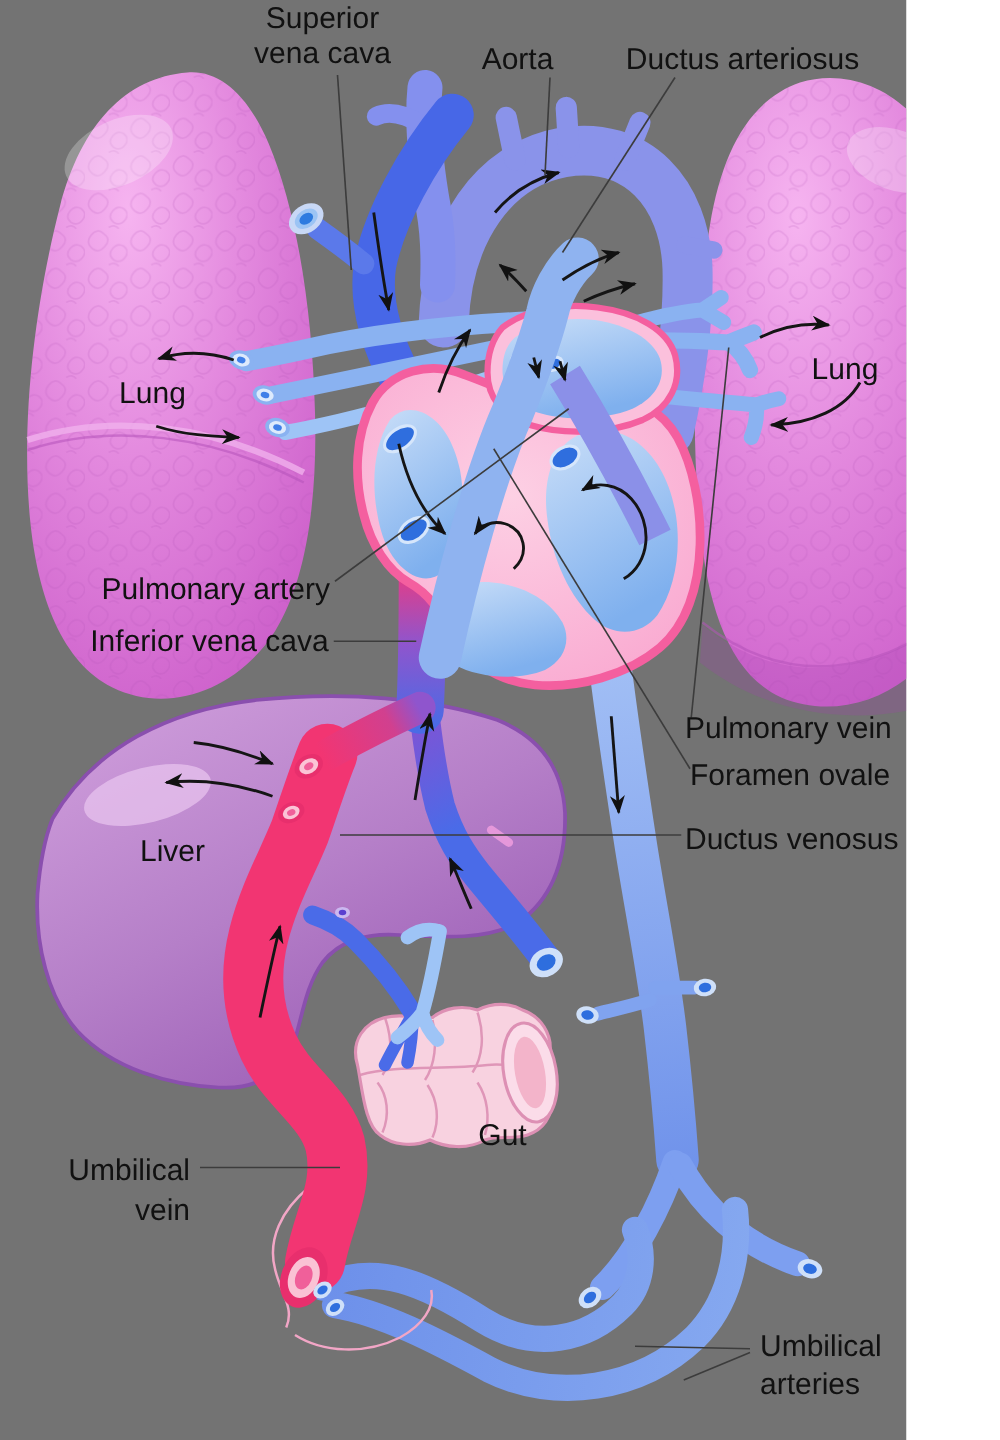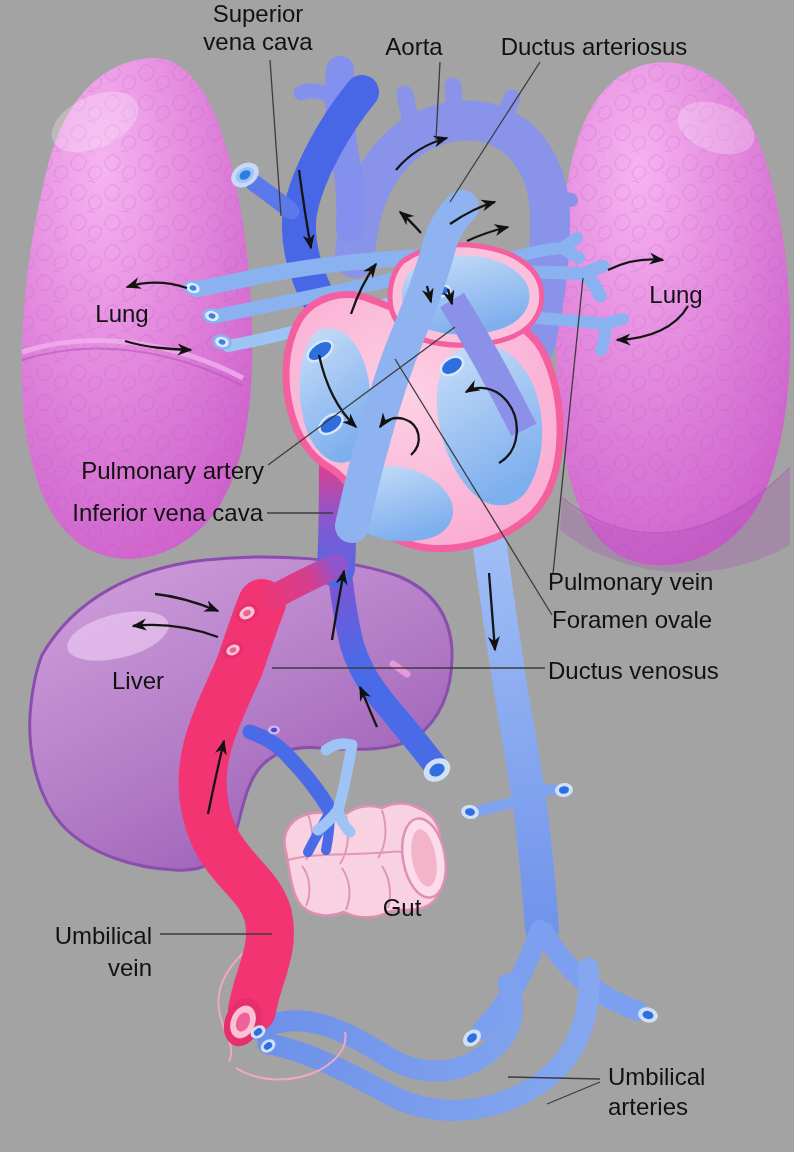--- a/index.html
+++ b/index.html
@@ -1,16 +1,16 @@
 <!DOCTYPE html>
 <html><head>
 <meta charset="utf-8">
 <style>
   html,body{margin:0;padding:0;background:#ffffff;}
-  .stage{position:relative;width:794px;height:1152px;background:#a3a3a3;overflow:hidden;
+  .stage{position:relative;width:725px;height:1152px;background:#737373;overflow:hidden;
          font-family:"Liberation Sans",sans-serif;}
   svg{display:block;}
   text{font-family:"Liberation Sans",sans-serif;font-size:24px;fill:#111111;}
   .leader{stroke:#3c3c3c;stroke-width:1.3;fill:none;}
   .flow{stroke:#151515;stroke-width:2.3;fill:none;}
 </style>
 </head>
 <body>
 
 <div class="stage">

